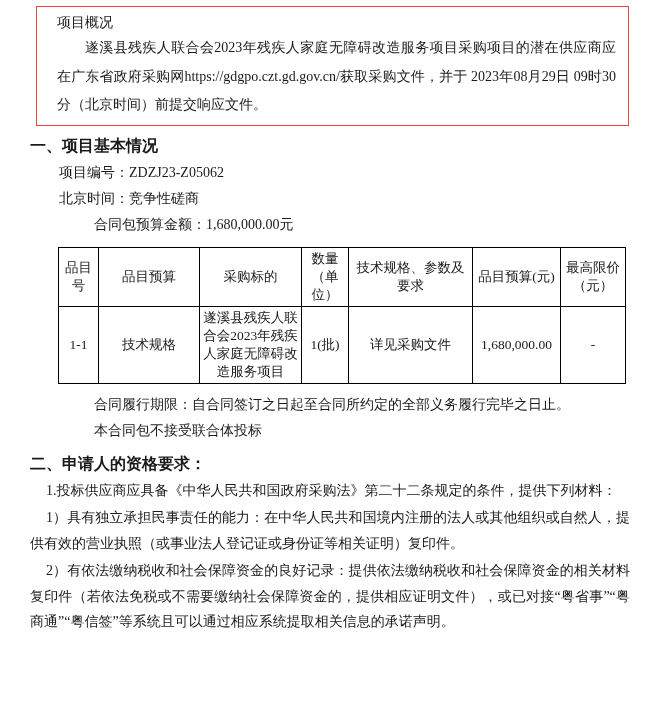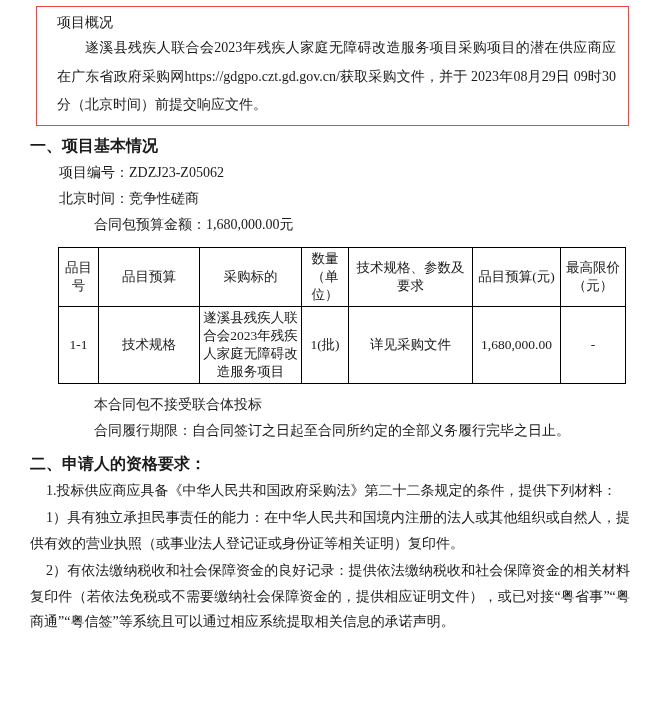--- a/index.html
+++ b/index.html
@@ -88,22 +88,22 @@
         <td>遂溪县残疾人联合会2023年残疾人家庭无障碍改造服务项目</td>
         <td>1(批)</td>
         <td>详见采购文件</td>
         <td class="num-cell">1,680,000.00</td>
         <td class="dash-cell">-</td>
       </tr>
     </tbody>
   </table>
 
   <div class="notes">
+    <div class="note-line">合同履行期限：自合同签订之日起至合同所约定的全部义务履行完毕之日止。</div>
     <div class="note-line">本合同包不接受联合体投标</div>
-    <div class="note-line">合同履行期限：自合同签订之日起至合同所约定的全部义务履行完毕之日止。</div>
   </div>
 
   <div class="sec-heading">二、申请人的资格要求：</div>
 
   <p class="req-para">1.投标供应商应具备《中华人民共和国政府采购法》第二十二条规定的条件，提供下列材料：</p>
   <p class="req-para">1）具有独立承担民事责任的能力：在中华人民共和国境内注册的法人或其他组织或自然人，提供有效的营业执照（或事业法人登记证或身份证等相关证明）复印件。</p>
   <p class="req-para">2）有依法缴纳税收和社会保障资金的良好记录：提供依法缴纳税收和社会保障资金的相关材料复印件（若依法免税或不需要缴纳社会保障资金的，提供相应证明文件），或已对接“粤省事”“粤商通”“粤信签”等系统且可以通过相应系统提取相关信息的承诺声明。</p>
 
 </div>
 

